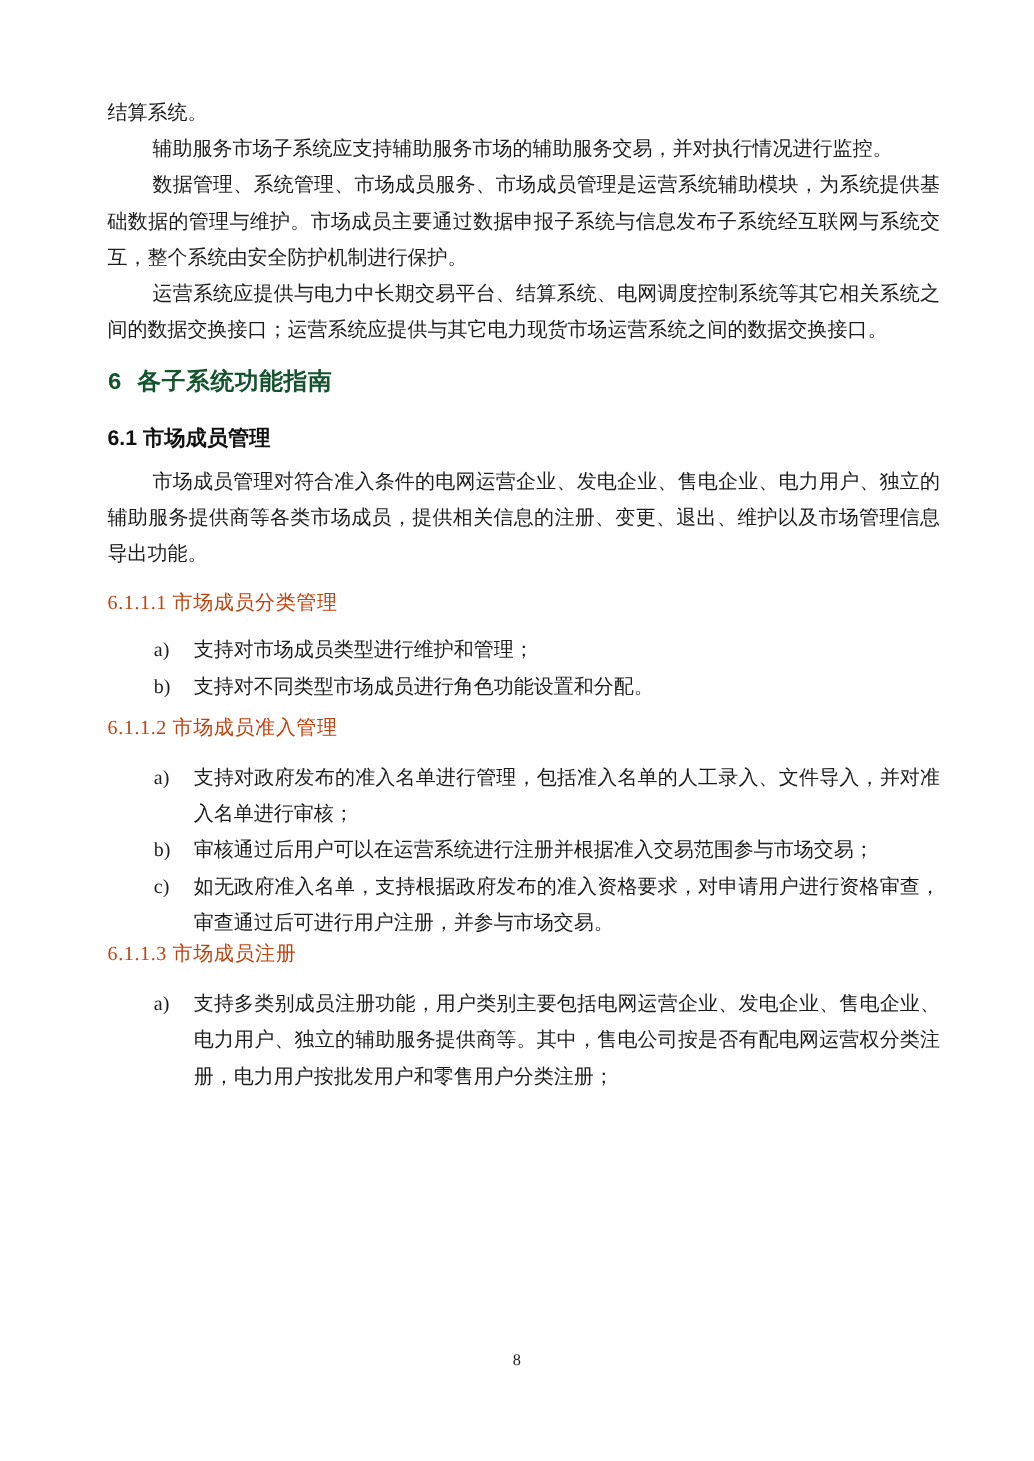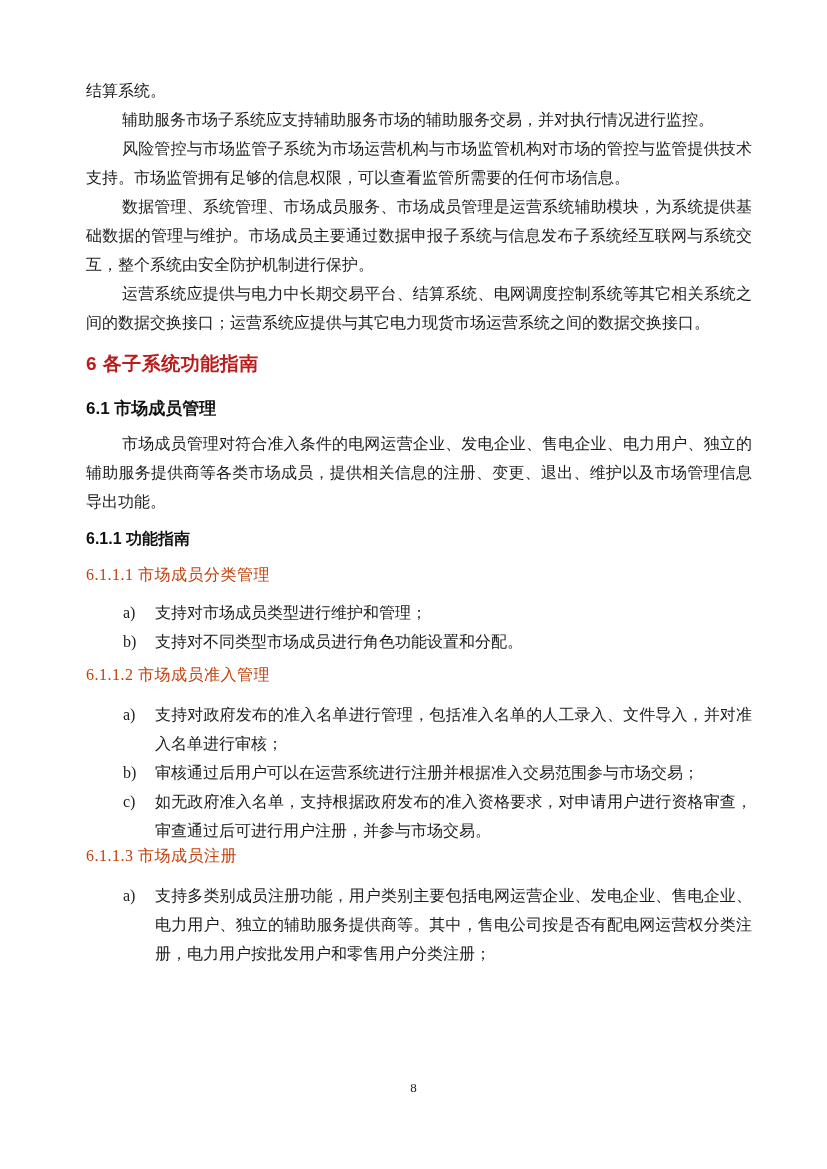--- a/index.html
+++ b/index.html
@@ -30,25 +30,25 @@
   .para {
     margin: 0;
     text-align: justify;
     text-indent: 36px;
   }
   .para.no-indent {
     text-indent: 0;
   }
   .h1 {
     margin: 14px 0 0 0;
-    font-family: Liberation Sans, sans-serif;
+    font-family: Liberation Mono, monospace;
     font-weight: bold;
     font-size: 19px;
     line-height: 26px;
-    color: #b91c1c;
+    color: #14532d;
     letter-spacing: 0.5px;
   }
   .h2 {
     margin: 20px 0 0 0;
     font-family: "Liberation Sans", "DejaVu Sans", sans-serif;
     font-weight: bold;
     font-size: 17px;
     line-height: 24px;
     color: #111;
   }
@@ -101,30 +101,28 @@
   }
 </style>
 </head>
 <body>
 
 <div class="page">
   <main class="body">
 
     <p class="para no-indent">结算系统。</p>
     <p class="para">辅助服务市场子系统应支持辅助服务市场的辅助服务交易，并对执行情况进行监控。</p>
-    <p class="para">风险管控与市场监管子系统为市场运营机构与市场监管机构对市场的管控与监管提供技术支持。市场监管拥有足够的信息权限，可以查看监管所需要的任何市场信息。</p>
     <p class="para">数据管理、系统管理、市场成员服务、市场成员管理是运营系统辅助模块，为系统提供基础数据的管理与维护。市场成员主要通过数据申报子系统与信息发布子系统经互联网与系统交互，整个系统由安全防护机制进行保护。</p>
     <p class="para">运营系统应提供与电力中长期交易平台、结算系统、电网调度控制系统等其它相关系统之间的数据交换接口；运营系统应提供与其它电力现货市场运营系统之间的数据交换接口。</p>
 
     <h1 class="h1">6 各子系统功能指南</h1>
 
     <h2 class="h2">6.1 市场成员管理</h2>
     <p class="para sec-intro">市场成员管理对符合准入条件的电网运营企业、发电企业、售电企业、电力用户、独立的辅助服务提供商等各类市场成员，提供相关信息的注册、变更、退出、维护以及市场管理信息导出功能。</p>
 
-    <h3 class="h3">6.1.1 功能指南</h3>
 
     <h4 class="h4 mt14">6.1.1.1 市场成员分类管理</h4>
     <div class="list">
       <div class="li">
         <span class="marker">a)</span>
         <span class="litext">支持对市场成员类型进行维护和管理；</span>
       </div>
       <div class="li">
         <span class="marker">b)</span>
         <span class="litext">支持对不同类型市场成员进行角色功能设置和分配。</span>

